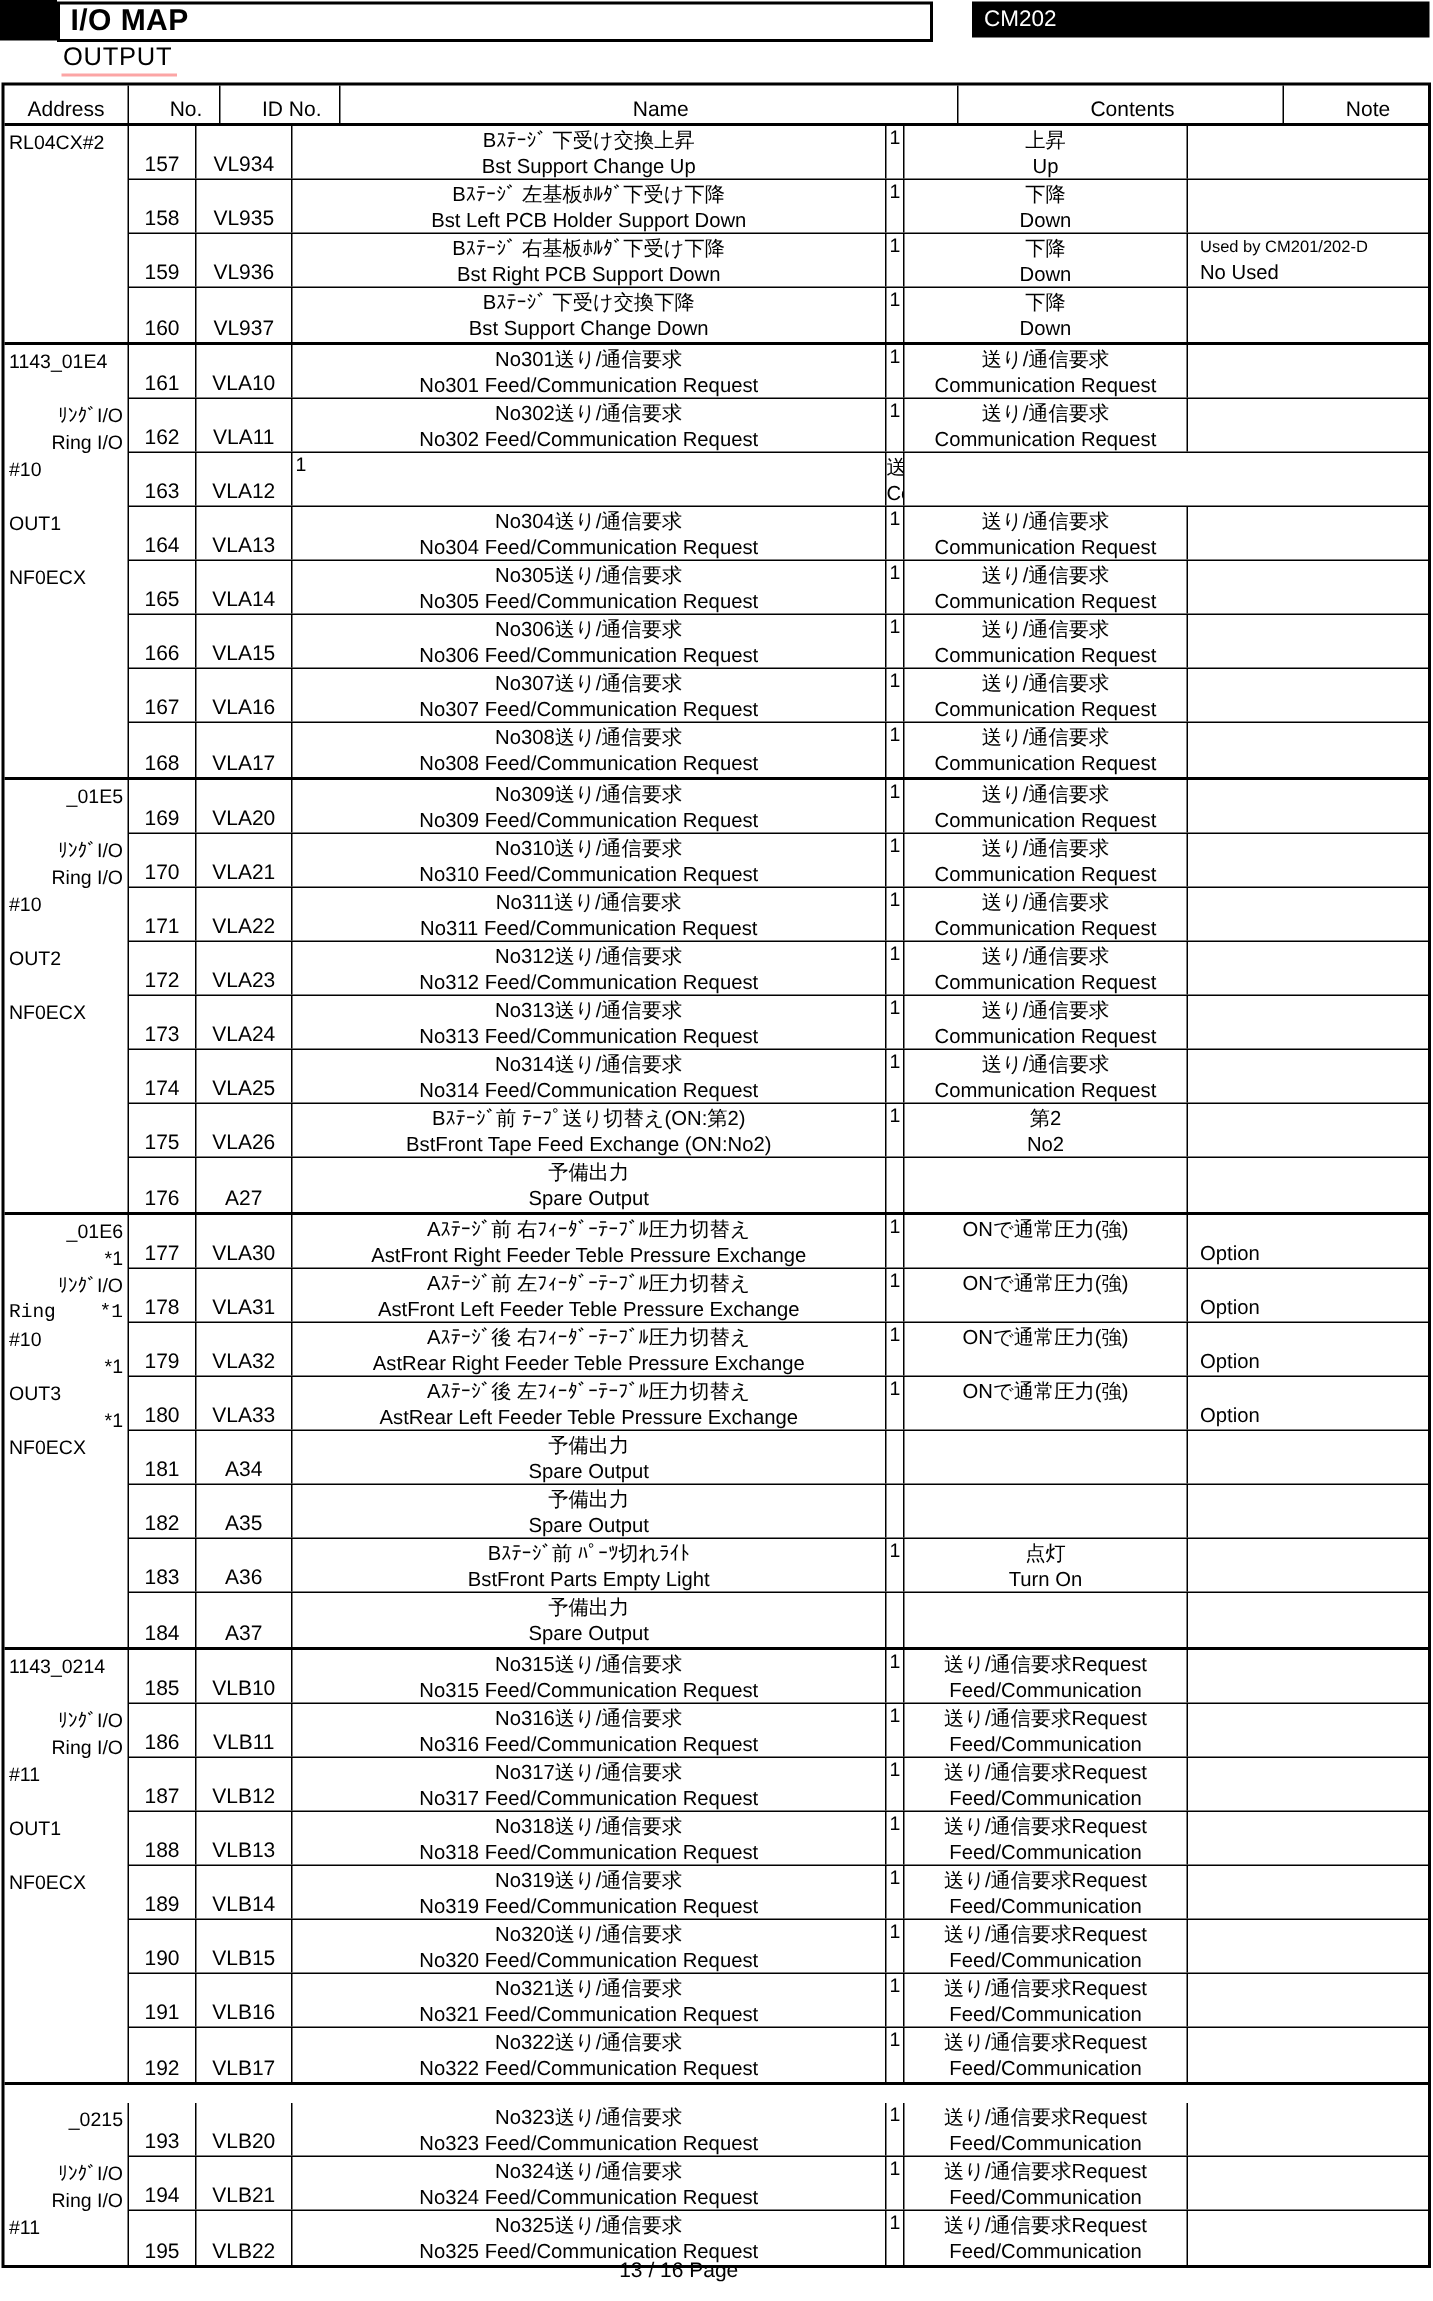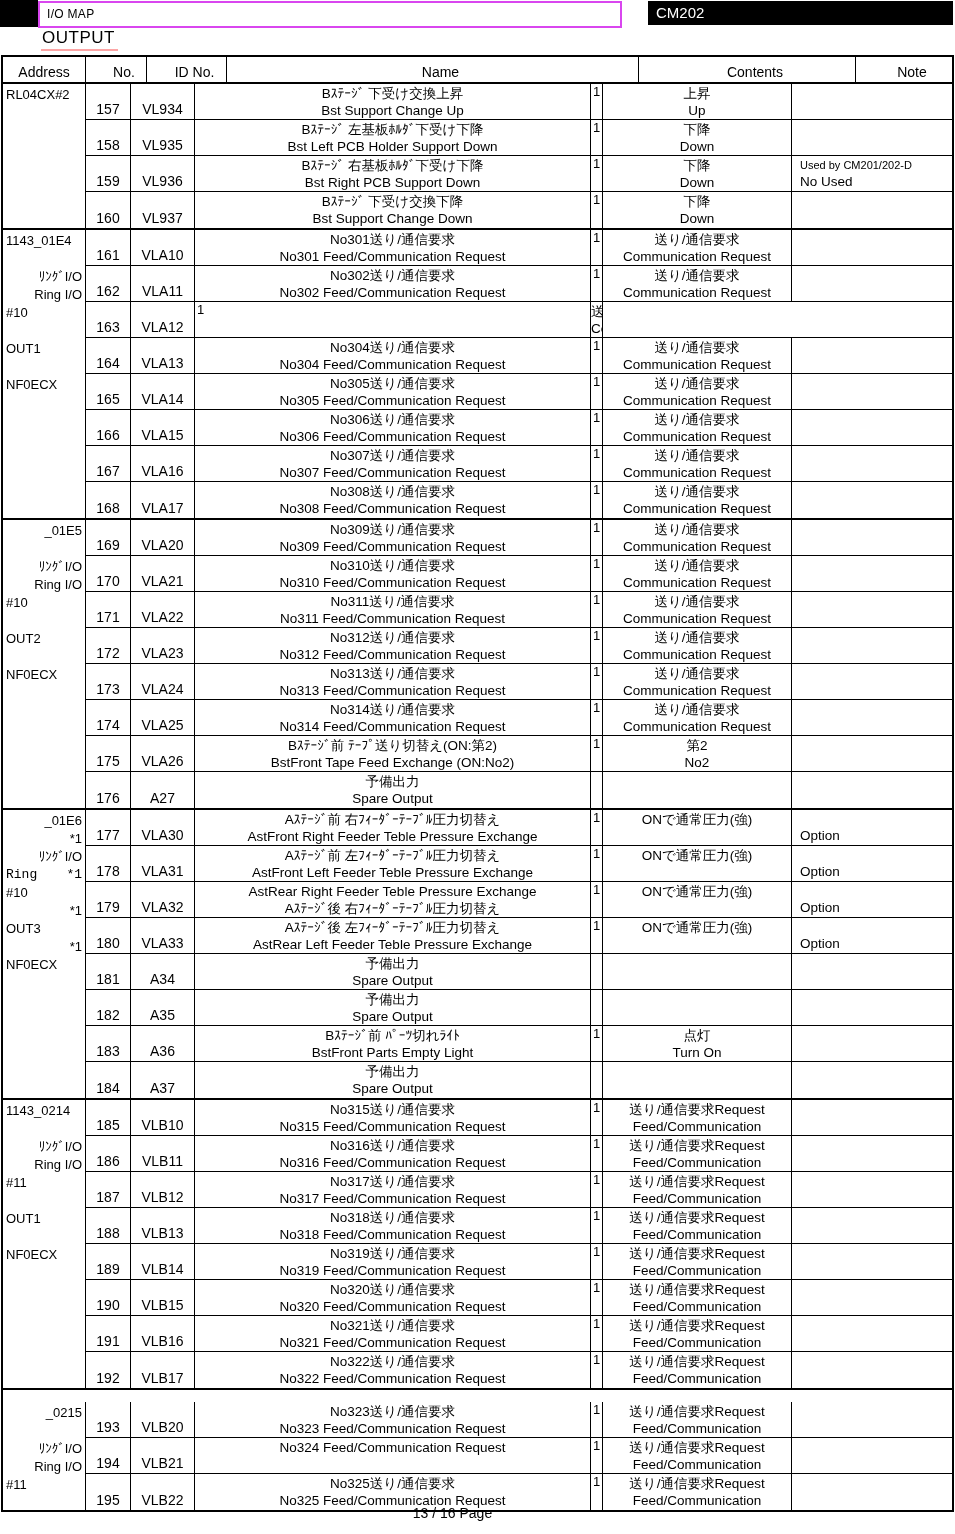--- a/index.html
+++ b/index.html
@@ -8,22 +8,22 @@
     width: 955px; height: 1534px;
     font-family: "Liberation Sans", "DejaVu Sans", sans-serif;
     color:#000; position: relative; overflow: hidden;
   }
   .page { position:absolute; inset:0; background:#fff; }
 
   
   .hdr-blackblock { position:absolute; left:0; top:1; width:38px; height:27px; background:#000; }
   .hdr-titlebox {
     position:absolute; left:38px; top:1px; width:584px; height:27px;
-    border:2px solid #d946ef; background:#fff;
-    font-size:12px; line-height:23px; padding-left:7px; letter-spacing:.3px;
+    border:2px solid #000000; background:#fff;
+    font-size:20px; line-height:23px; padding-left:7px; letter-spacing:.3px;font-weight:bold;
   }
   .hdr-modelbox {
     position:absolute; left:648px; top:1px; width:305px; height:24px;
     background:#000; color:#fff; font-size:15px; line-height:24px; padding-left:8px;
   }
   .hdr-output {
     position:absolute; left:41px; top:28px; font-size:17px;
     display:inline-block; border-bottom:2px solid #fca5a5; padding:0 3px 1px 1px;
     letter-spacing:.5px;
   }
@@ -560,22 +560,22 @@
               </div>
               <div class="c note">
                 <div class="l1"></div>
                 <div class="l2">Option</div>
               </div>
             </div>
             <div class="row">
               <div class="c no">179</div>
               <div class="c id">VLA32</div>
               <div class="c namec">
+                <div class="tline">Aｽﾃｰｼﾞ後 右ﾌｨｰﾀﾞｰﾃｰﾌﾞﾙ圧力切替え</div>
                 <div class="tline">AstRear Right Feeder Teble Pressure Exchange</div>
-                <div class="tline">Aｽﾃｰｼﾞ後 右ﾌｨｰﾀﾞｰﾃｰﾌﾞﾙ圧力切替え</div>
               </div>
               <div class="c flag">1</div>
               <div class="c cont">
                 <div class="tline">ONで通常圧力(強)</div>
                 <div class="tline"></div>
               </div>
               <div class="c note">
                 <div class="l1"></div>
                 <div class="l2">Option</div>
               </div>
@@ -861,20 +861,21 @@
               </div>
               <div class="c note">
                 <div class="l1"></div>
                 <div class="l2"></div>
               </div>
             </div>
             <div class="row">
               <div class="c no">194</div>
               <div class="c id">VLB21</div>
               <div class="c namec">
+                <div class="tline">No324送り/通信要求</div>
                 <div class="tline">No324 Feed/Communication Request</div>
               </div>
               <div class="c flag">1</div>
               <div class="c cont">
                 <div class="tline">送り/通信要求Request</div>
                 <div class="tline">Feed/Communication</div>
               </div>
               <div class="c note">
                 <div class="l1"></div>
                 <div class="l2"></div>

